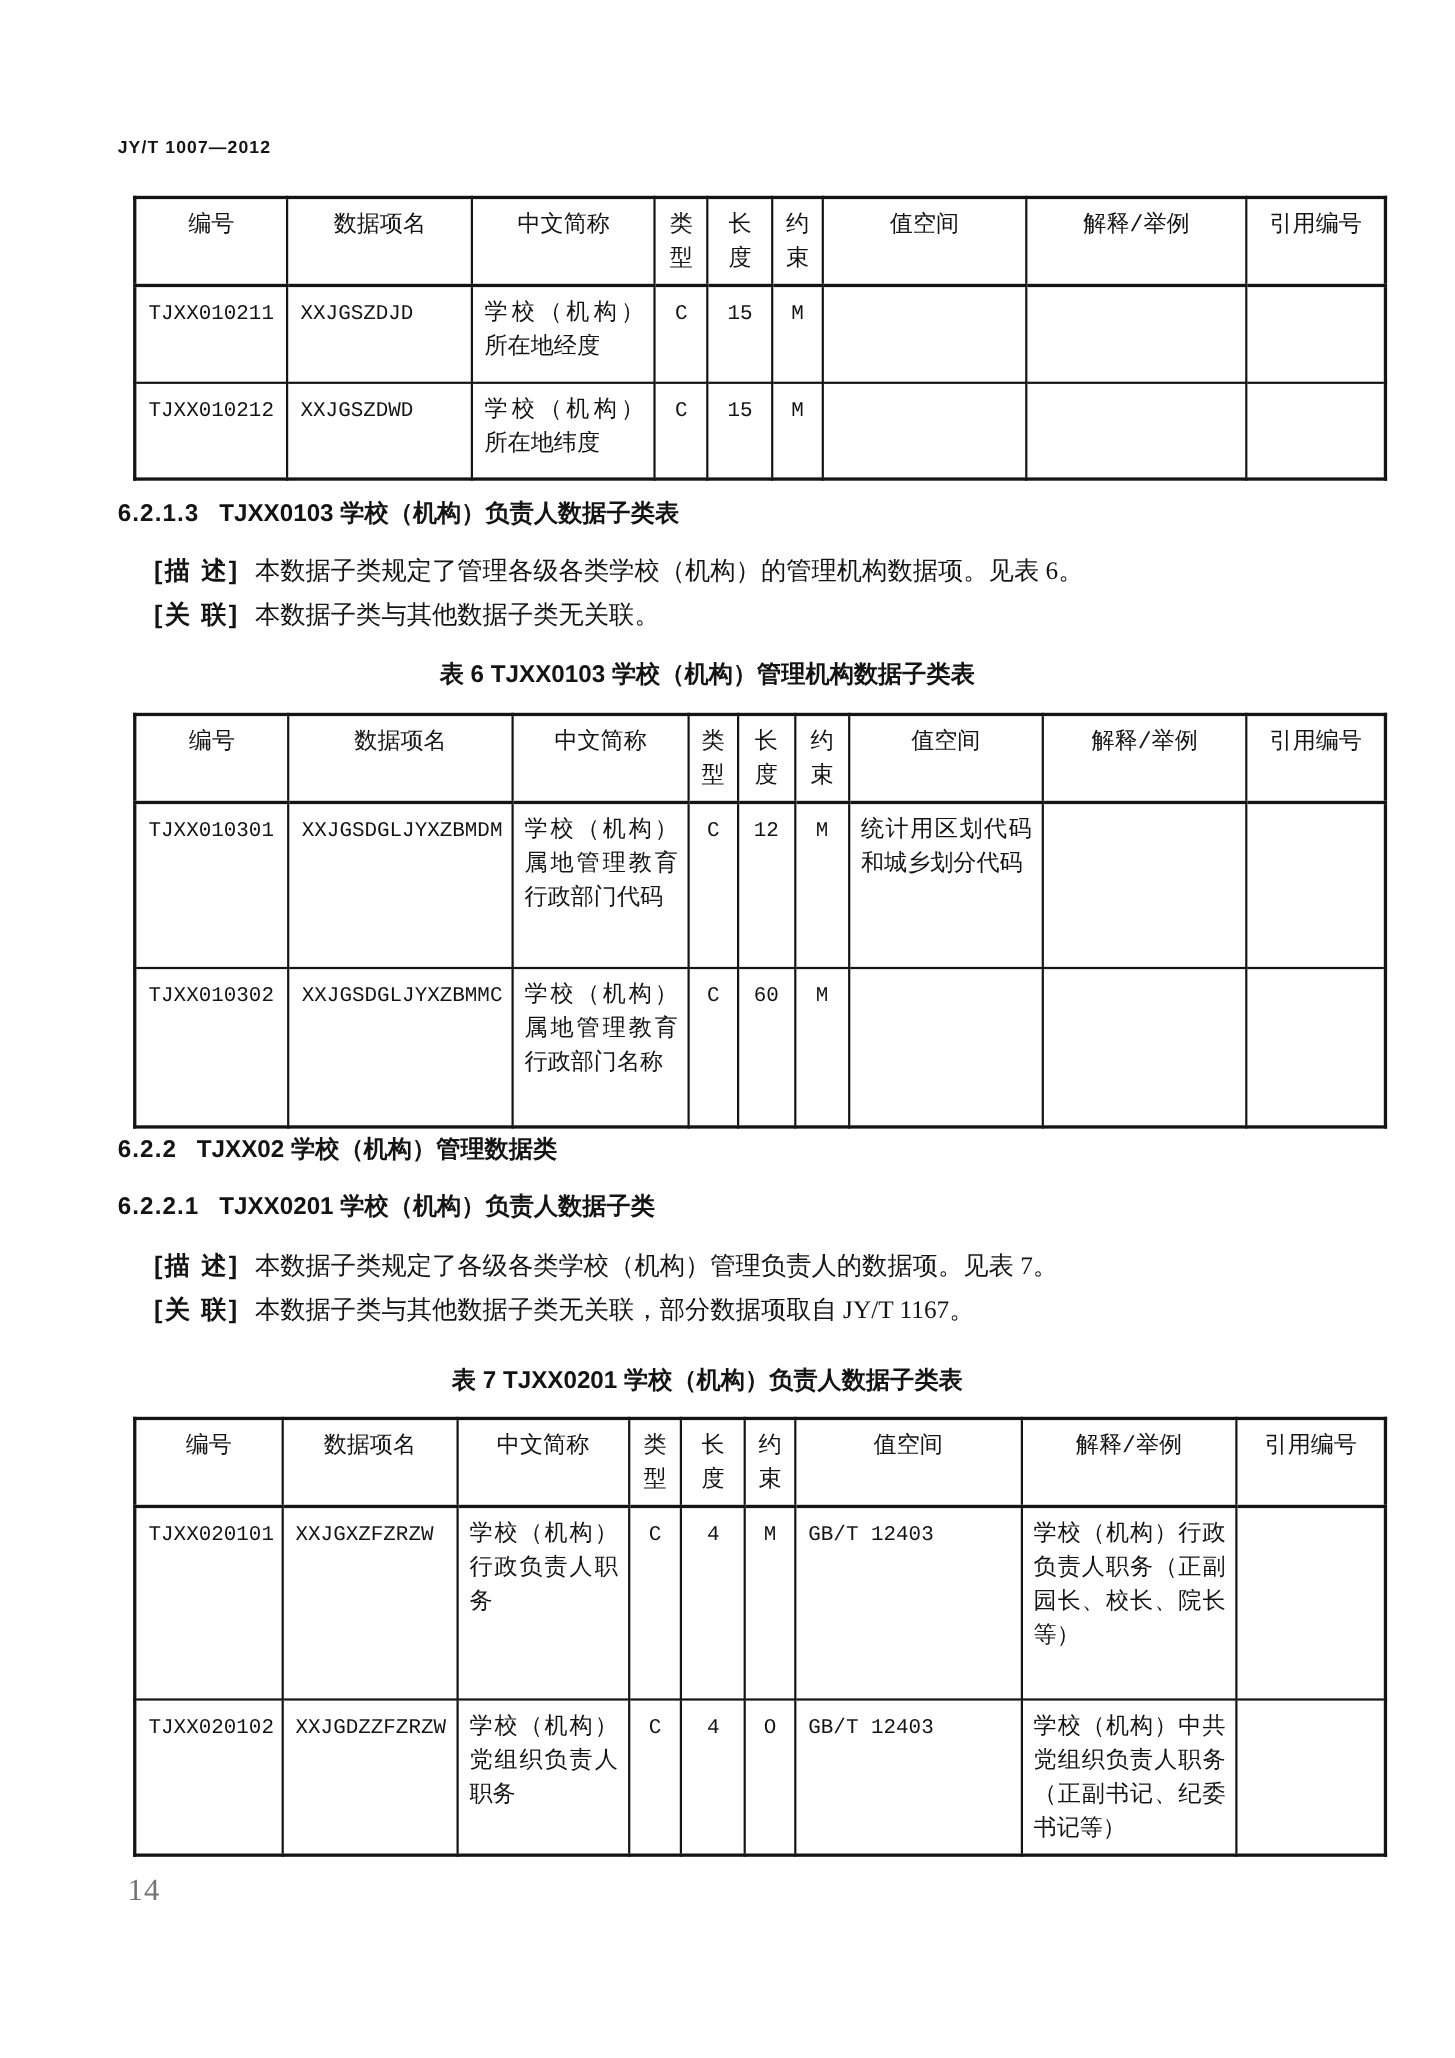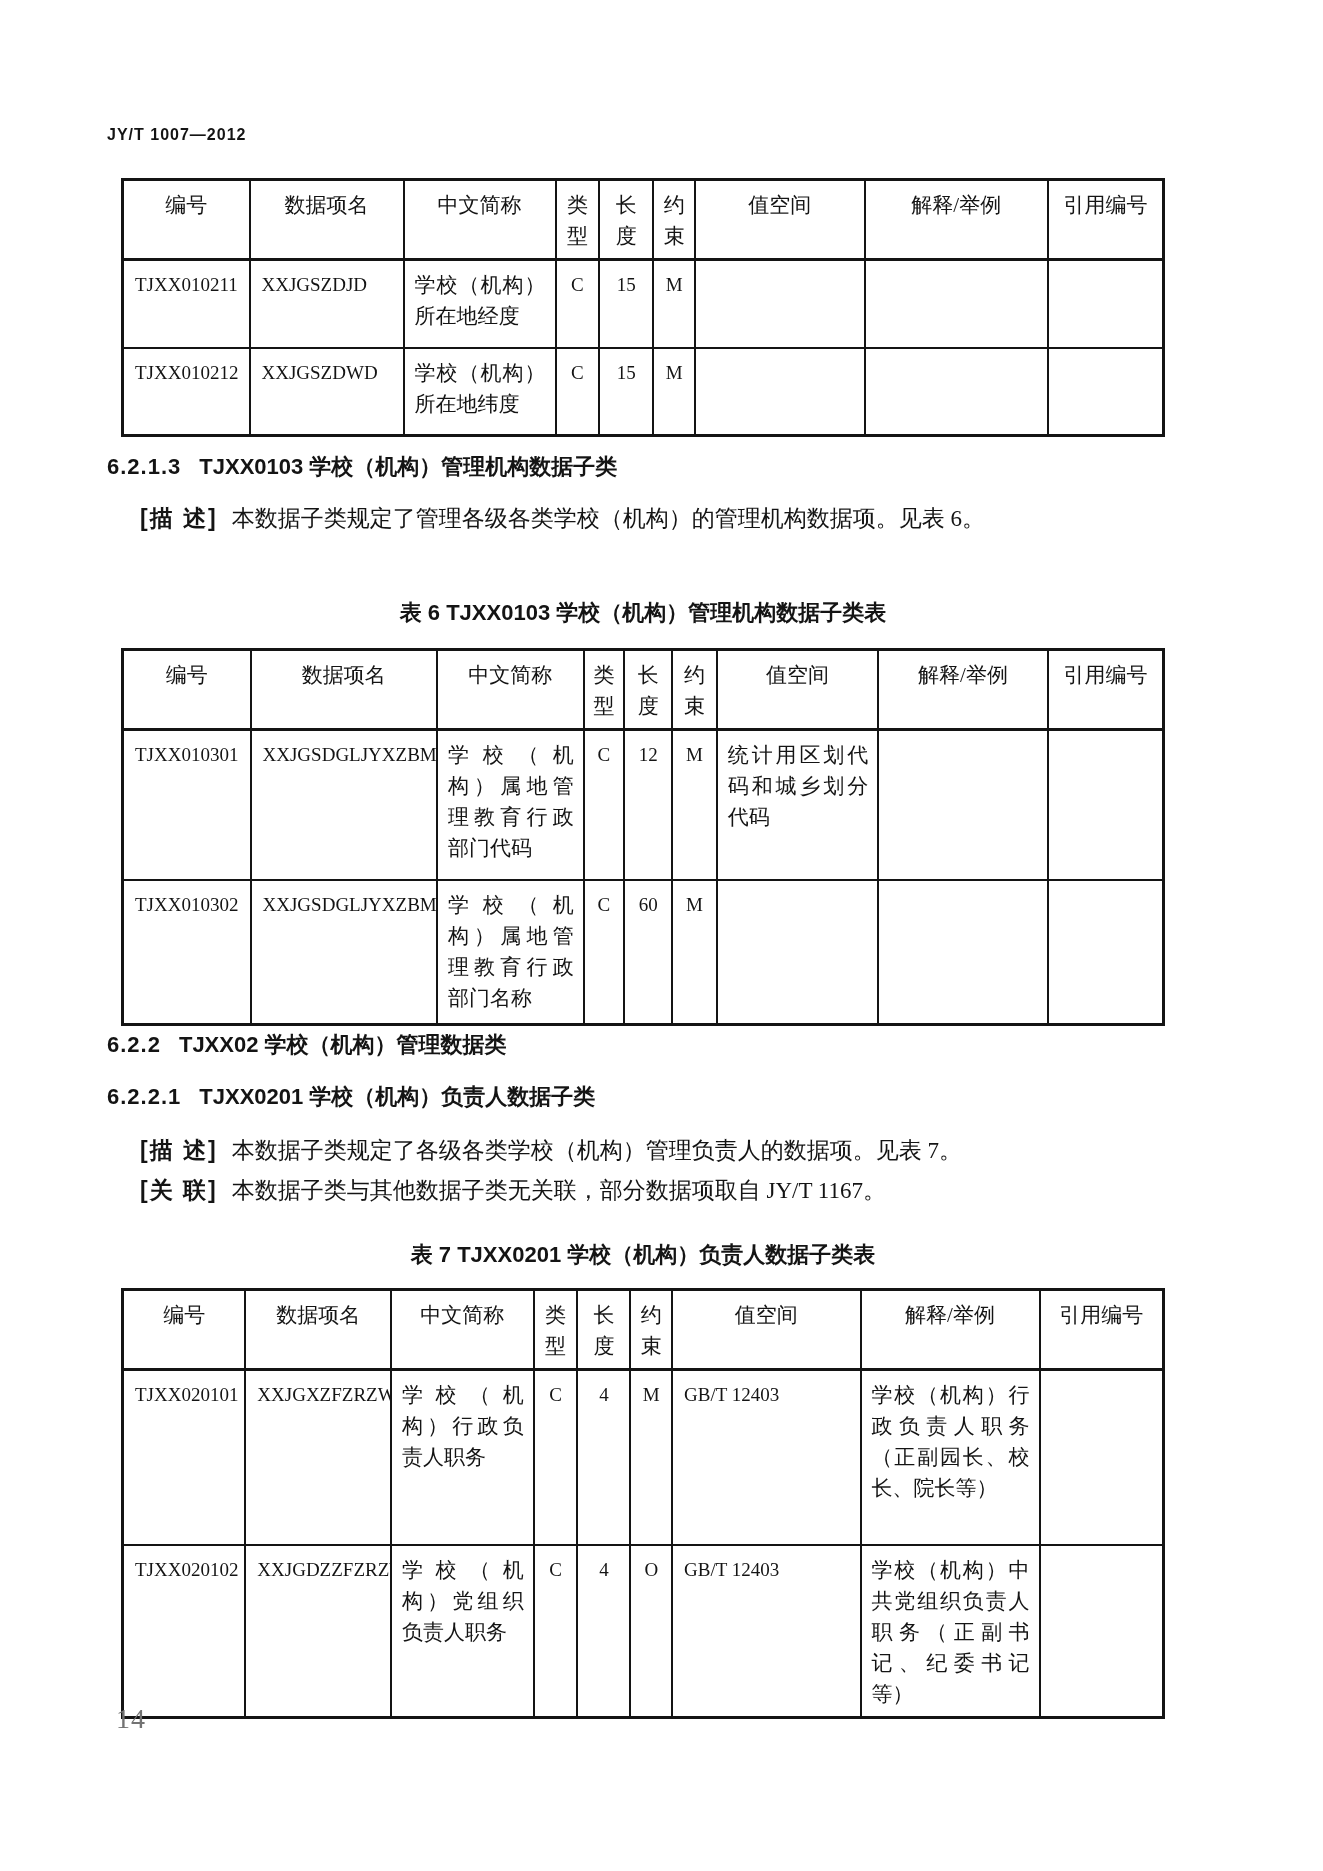--- a/index.html
+++ b/index.html
@@ -10,23 +10,24 @@
     width:1323px; height:1871px;
     background:#ffffff;
     overflow:hidden;
   }
   .doc-code {
     position:absolute; left:107px; top:126px;
     font-family:"Liberation Sans", sans-serif;
     font-weight:bold; font-size:16px; letter-spacing:1px;
   }
   table.dict {
-    position:absolute; left:121px; width:1044px;
+    position:absolute; left:121px; width:1140px;
     border-collapse:collapse; table-layout:fixed;
     border:3px solid #141414;
+    font-family:Liberation Mono, monospace;
   }
   table.dict th, table.dict td {
     border:2px solid #141414;
     vertical-align:top;
     padding:9px 9px 6px 10px;
     font-size:21px; line-height:31px;
     overflow:hidden;
   }
   table.dict thead th {
     border-bottom:3px solid #141414;
@@ -123,24 +124,27 @@
         <td class="ctr lat">15</td>
         <td class="ctr lat">M</td>
         <td class="cjk"></td>
         <td class="cjk"></td>
         <td></td>
       </tr>
     </tbody>
   </table>
 
   <div class="heading" style="top:452px;">
-    <span class="num">6.2.1.3</span><span>TJXX0103 学校（机构）管理机构数据子类</span>
+    <span class="num">6.2.1.3</span><span>TJXX0103 学校（机构）负责人数据子类表</span>
   </div>
   <div class="para" style="top:502px;">
     <span class="lbl">[描 述]</span><span>本数据子类规定了管理各级各类学校（机构）的管理机构数据项。见表 6。</span>
+  </div>
+  <div class="para" style="top:542px;">
+    <span class="lbl">[关 联]</span><span>本数据子类与其他数据子类无关联。</span>
   </div>
 
   <div class="caption" style="top:598px;">表 6 TJXX0103 学校（机构）管理机构数据子类表</div>
 
   <table class="dict t6">
     <colgroup>
       <col style="width:12.3%">
         <col style="width:17.9%">
         <col style="width:14.1%">
       <col style="width:3.9%">

